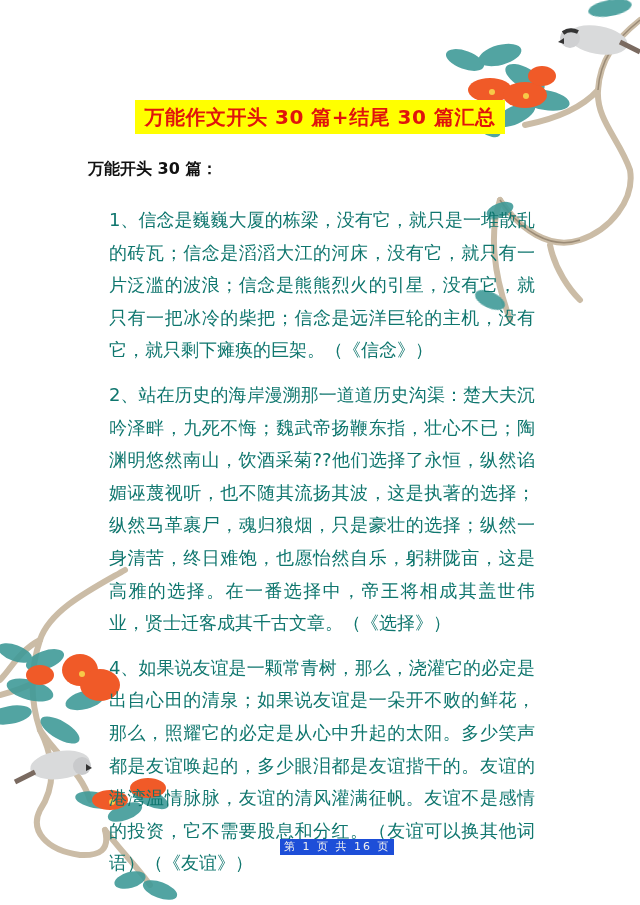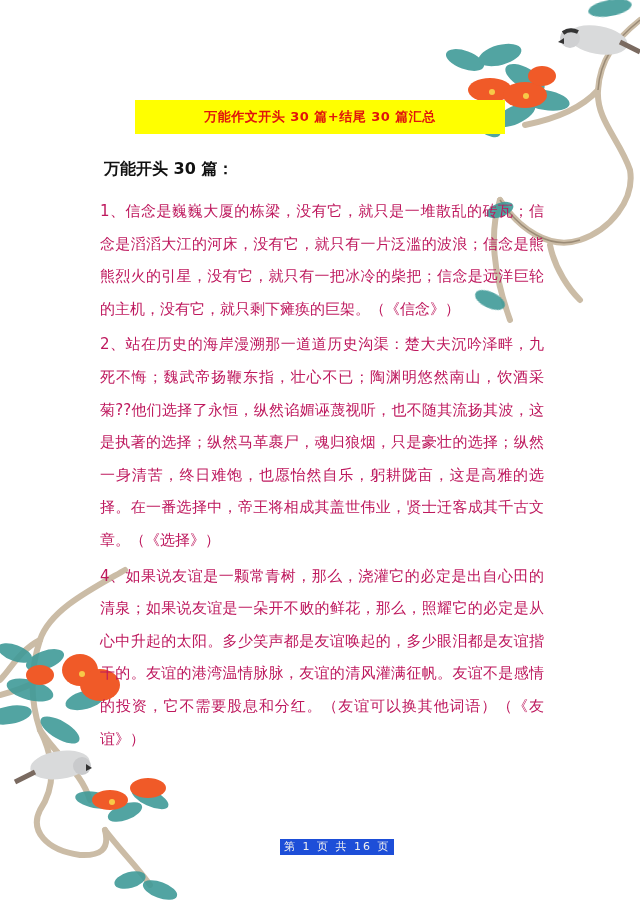--- a/index.html
+++ b/index.html
@@ -13,34 +13,34 @@
     .deco-tr { top: 0; right: 0; width: 210px; height: 330px; }
     .deco-bl { left: 0; top: 550px; width: 200px; height: 355px; }
 
     .title-bar {
       position: absolute; left: 135px; top: 100px; width: 370px; height: 34px;
       background: #ffff00;
       display: flex; align-items: center; justify-content: center;
       z-index: 2;
     }
     .title-text {
-      color: #e0140c; font-weight: bold; font-size: 13px; letter-spacing: 0.5px;
+      color: #e0140c; font-weight: bold; font-size: 20px; letter-spacing: 0.5px;
       font-family: "DejaVu Sans", "Liberation Sans", sans-serif;
       white-space: nowrap;
     }
     .section-heading {
-      position: absolute; left: 104px; top: 159px;
+      position: absolute; left: 88px; top: 159px;
       font-weight: bold; font-size: 16px; color: #111111; z-index: 2;
     }
     .content {
       position: absolute; left: 97px; top: 192px; width: 450px; z-index: 2;
     }
     .para {
-      font-size: 15px; line-height: 32.6px; margin: 3px; text-align: justify;
-      color: #be185d;
+      font-size: 18px; line-height: 32.6px; margin: 12px; text-align: justify;
+      color: #0f766e;
     }
     .footer {
       position: absolute; left: 280px; top: 839px; height: 16px; padding: 0 4px;
       background: #1d4ed8; color: #f0f0f0; font-size: 11px; line-height: 16px;
       letter-spacing: 2px; white-space: nowrap; z-index: 2;
     }
   </style>
 </head>
 <body>
 

